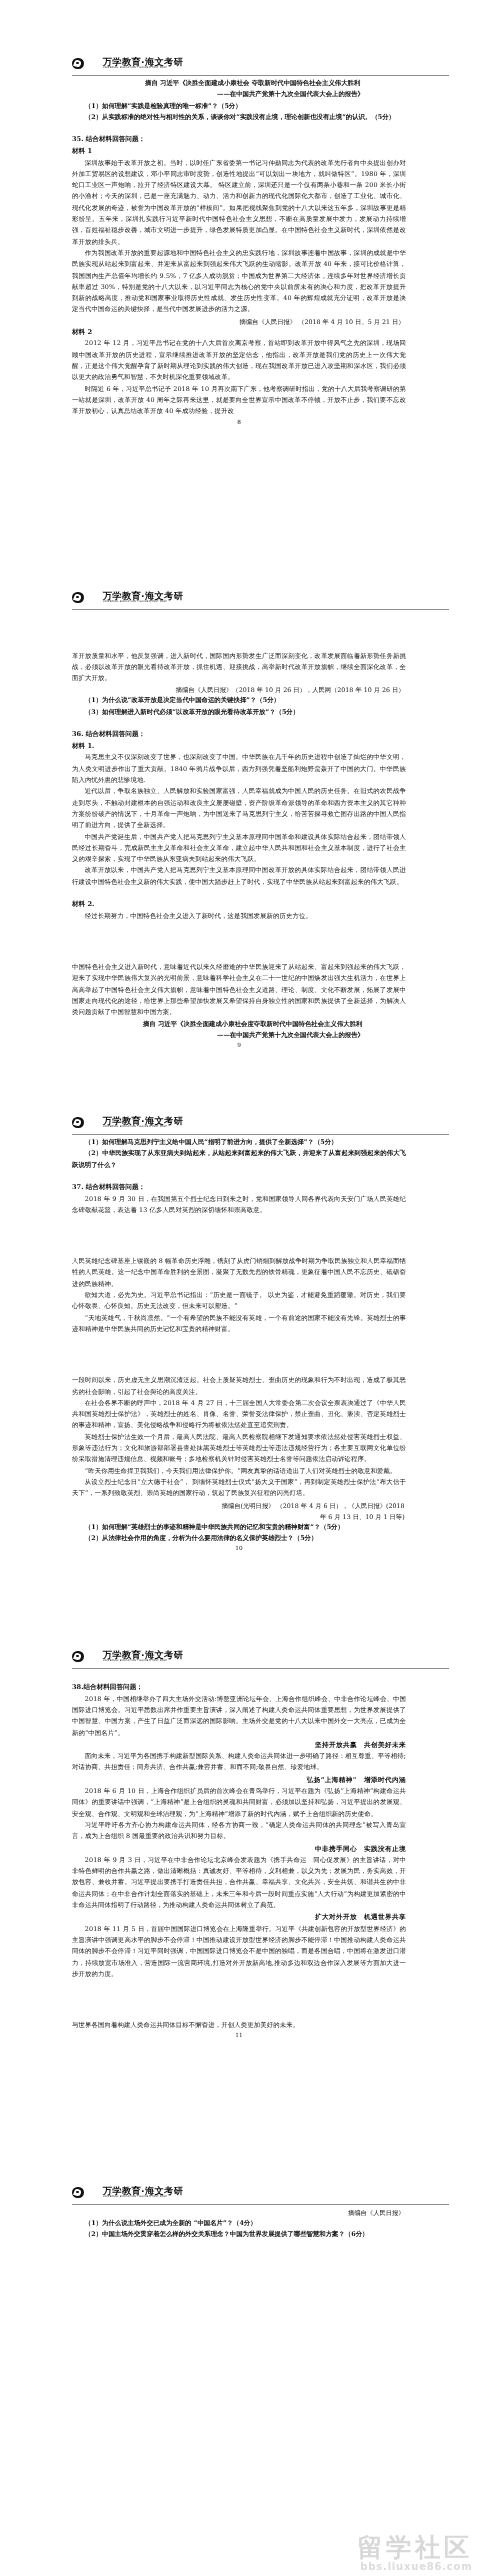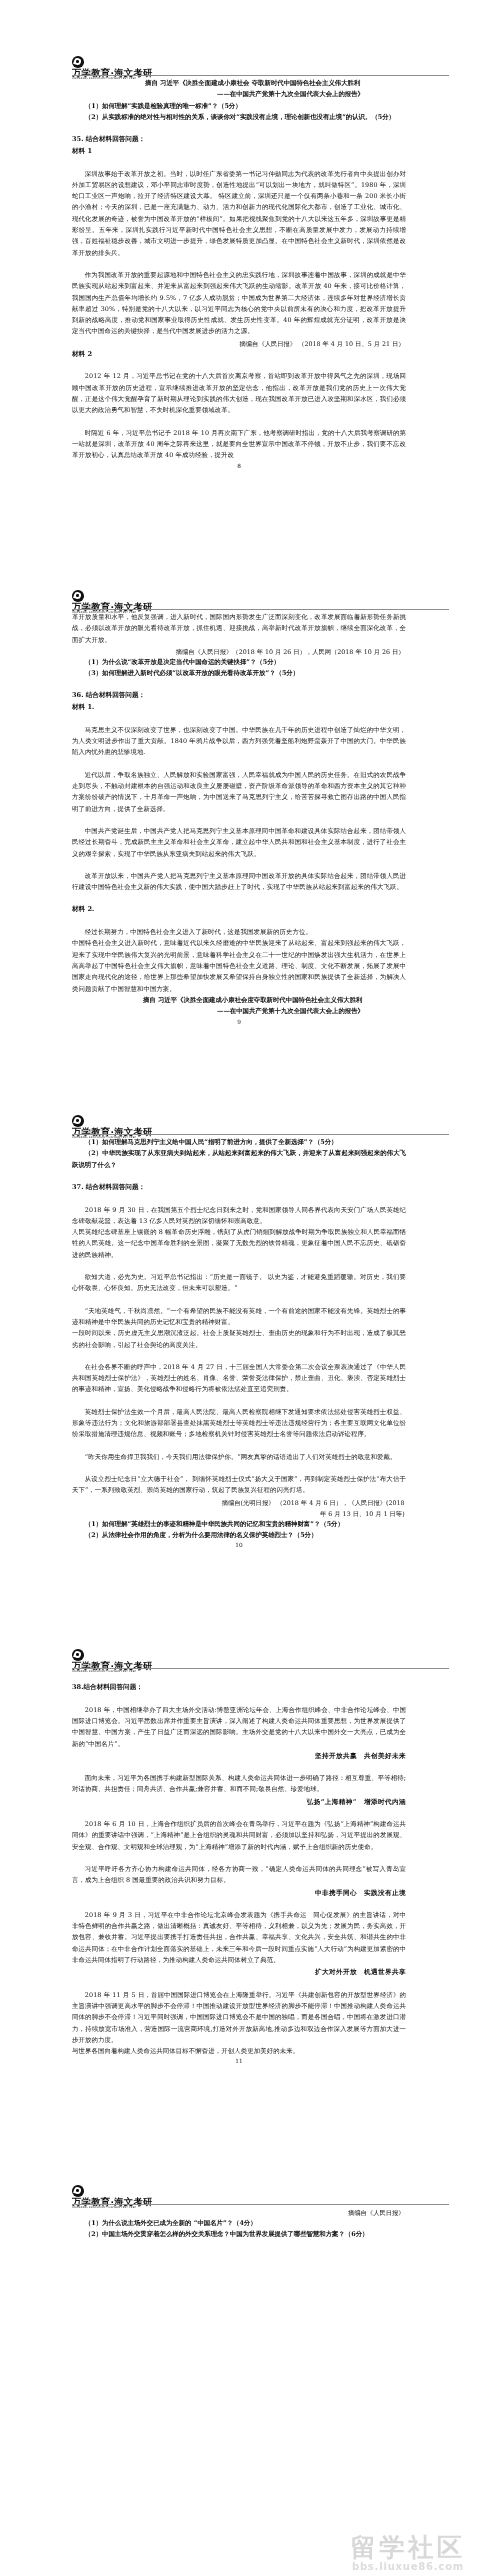--- a/index.html
+++ b/index.html
@@ -28,24 +28,23 @@
 
   
   .masthead{
     position:relative;
     height:20.6px;
     margin-bottom:1.4px;
     padding-left:0;
   }
   .logo-row{
     display:flex;
-    align-items:flex-start;
-    gap:0;
+    align-items:center;
+    gap:19px;
     height:15px;
-    flex-direction:column;
   }
   .logo-mark{
     position:relative;
     width:11.7px;height:11.7px;
     border-radius:50%;
     background:#111;
     flex:0 0 auto;
     overflow:hidden;
   }
   .logo-mark:before{
@@ -91,22 +90,22 @@
 
   
   .para{
     font-size:6.4px;
     line-height:11.3px;
     text-align:justify;
     text-justify:inter-ideograph;
     margin:0;
     letter-spacing:0.1px;
   }
-  .para.indent{text-indent:2em;margin-top:11px;}
-  .para.noindent{text-indent:0;}
+  .para.indent{text-indent:2em;}
+  .para.noindent{text-indent:0;margin-top:40px;}
   .qline{
     font-size:6.4px;
     line-height:11.3px;
     font-weight:700;
     margin:0;
     text-indent:2em;
     text-align:justify;
   }
   .secnum{
     font-size:6.6px;
@@ -153,21 +152,21 @@
     line-height:9.6px;
     color:#222;
   }
 
   
   .watermark{
     position:absolute;
     right:5.5px;
     bottom:4.1px;
     width:129px;
-    text-align:center;
+    text-align:right;
     user-select:none;
   }
   .wm-cn{
     font-family:"DejaVu Sans","Liberation Sans",sans-serif;
     font-weight:700;
     font-size:25.4px;
     letter-spacing:3.4px;
     color:#d8d8d8;
     line-height:29px;
     white-space:nowrap;

